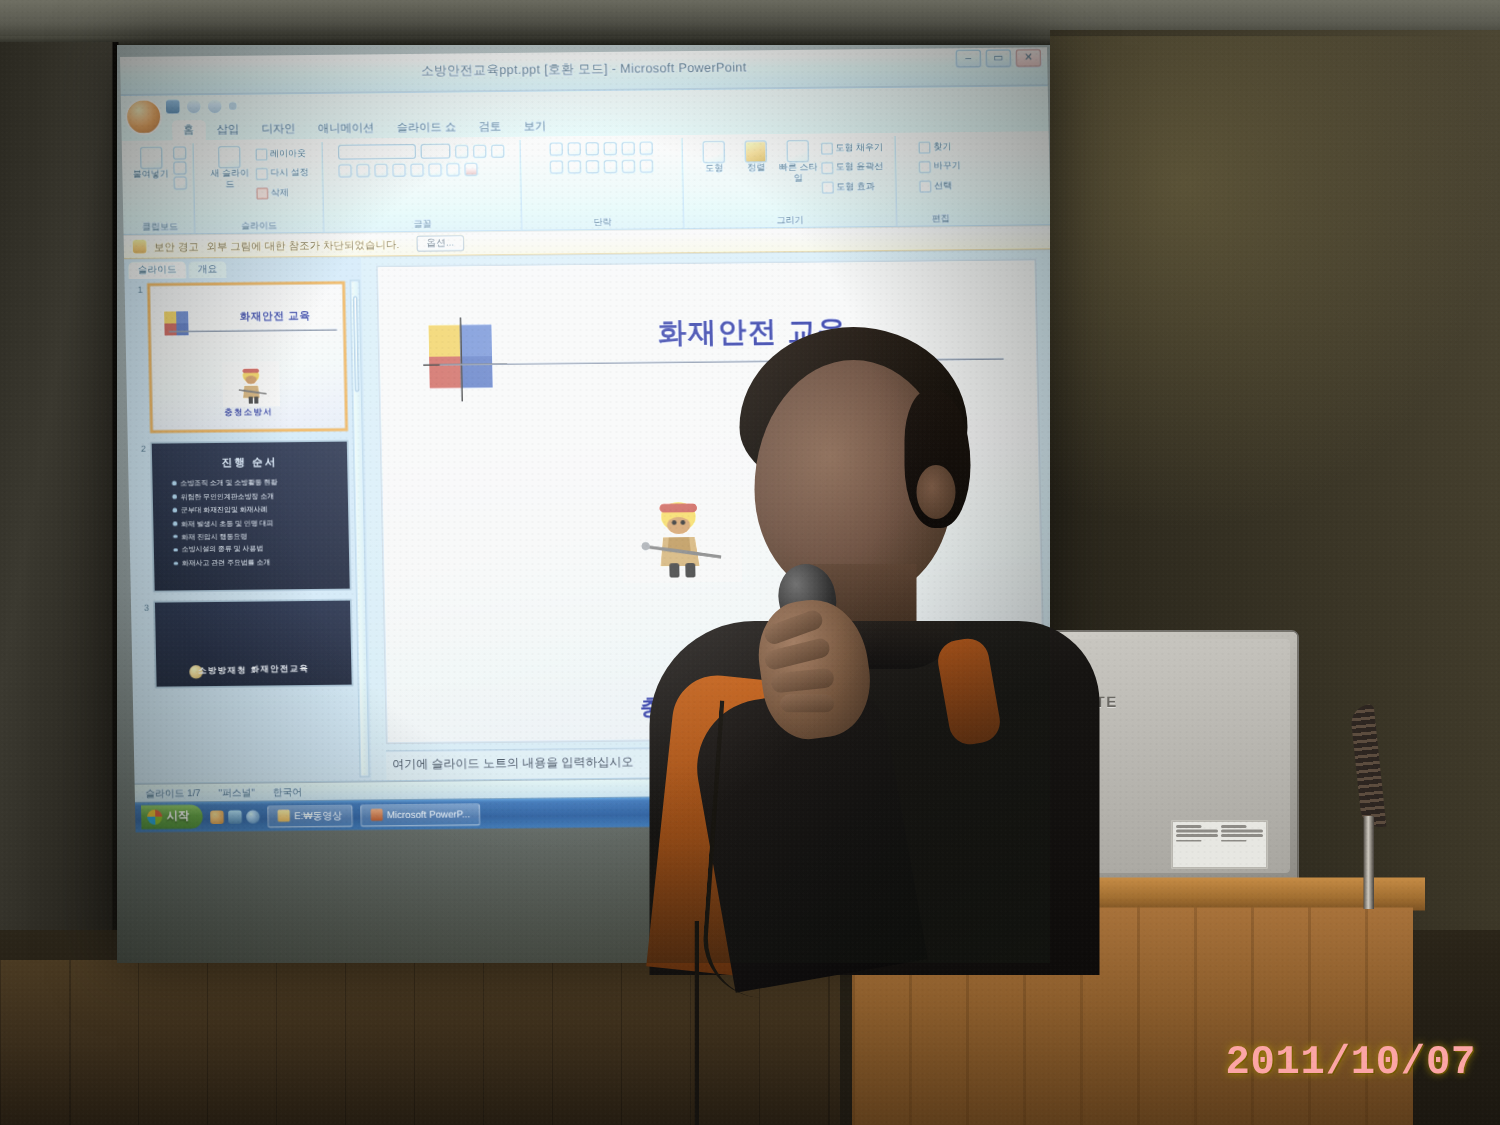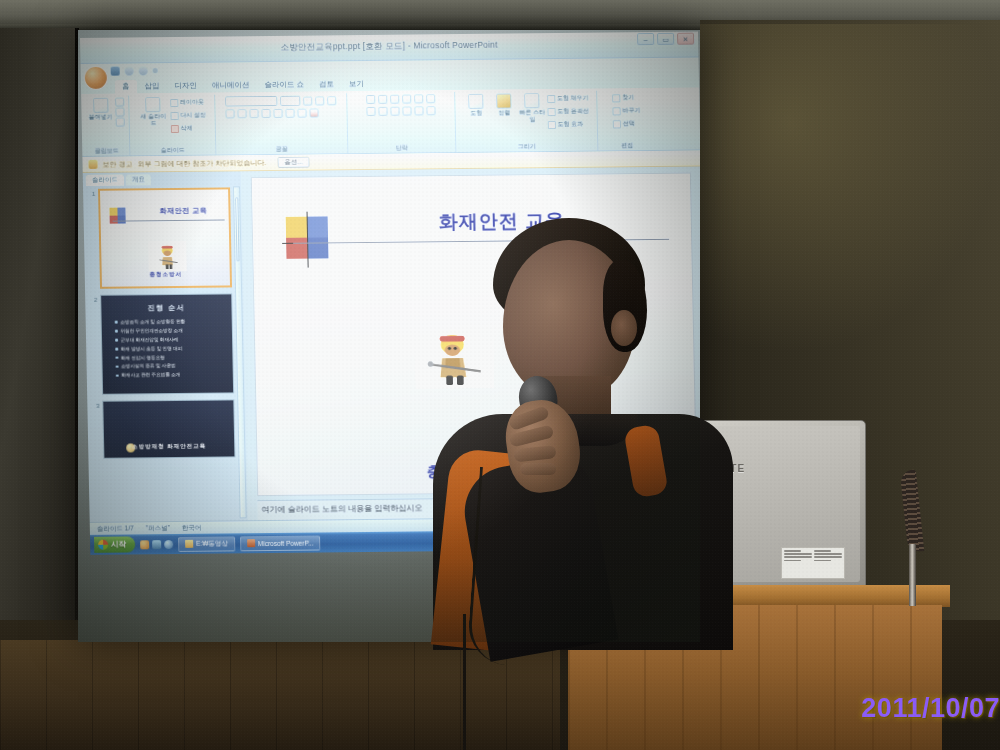--- a/index.html
+++ b/index.html
@@ -400,23 +400,23 @@
     background:repeating-linear-gradient(180deg,#2d2520 0 3px,#5c4c3e 3px 5px);
     transform:rotate(-6deg);
   }
   .stand-pole {
     position:absolute; left:9px; top:74px; width:7px; height:62px;
     background:linear-gradient(90deg,#555049,#cfcac0 45%,#45403a);
   }
 
   
   #datestamp {
-    position:absolute; right:0; bottom:26px; z-index:60;
-    font-family:Liberation Sans, sans-serif;
-    font-size:27px; font-weight:bold; color:#8b5cf6; letter-spacing:.5px;
+    position:absolute; right:16px; bottom:26px; z-index:60;
+    font-family:Liberation Mono, monospace;
+    font-size:27px; font-weight:bold; color:#fca5a5; letter-spacing:.5px;
     text-shadow:0 0 6px rgba(180,150,0,.85), 1px 1px 0 rgba(90,70,0,.8);
   }
   .grain {
     position:absolute; inset:0; z-index:70; pointer-events:none; opacity:.16;
     background-image:
       radial-gradient(rgba(255,255,255,.10) .5px, rgba(0,0,0,0) 1px),
       radial-gradient(rgba(0,0,0,.16) .5px, rgba(0,0,0,0) 1px);
     background-size:3px 3px, 4px 4px;
     background-position:0 0, 1px 2px;
   }

